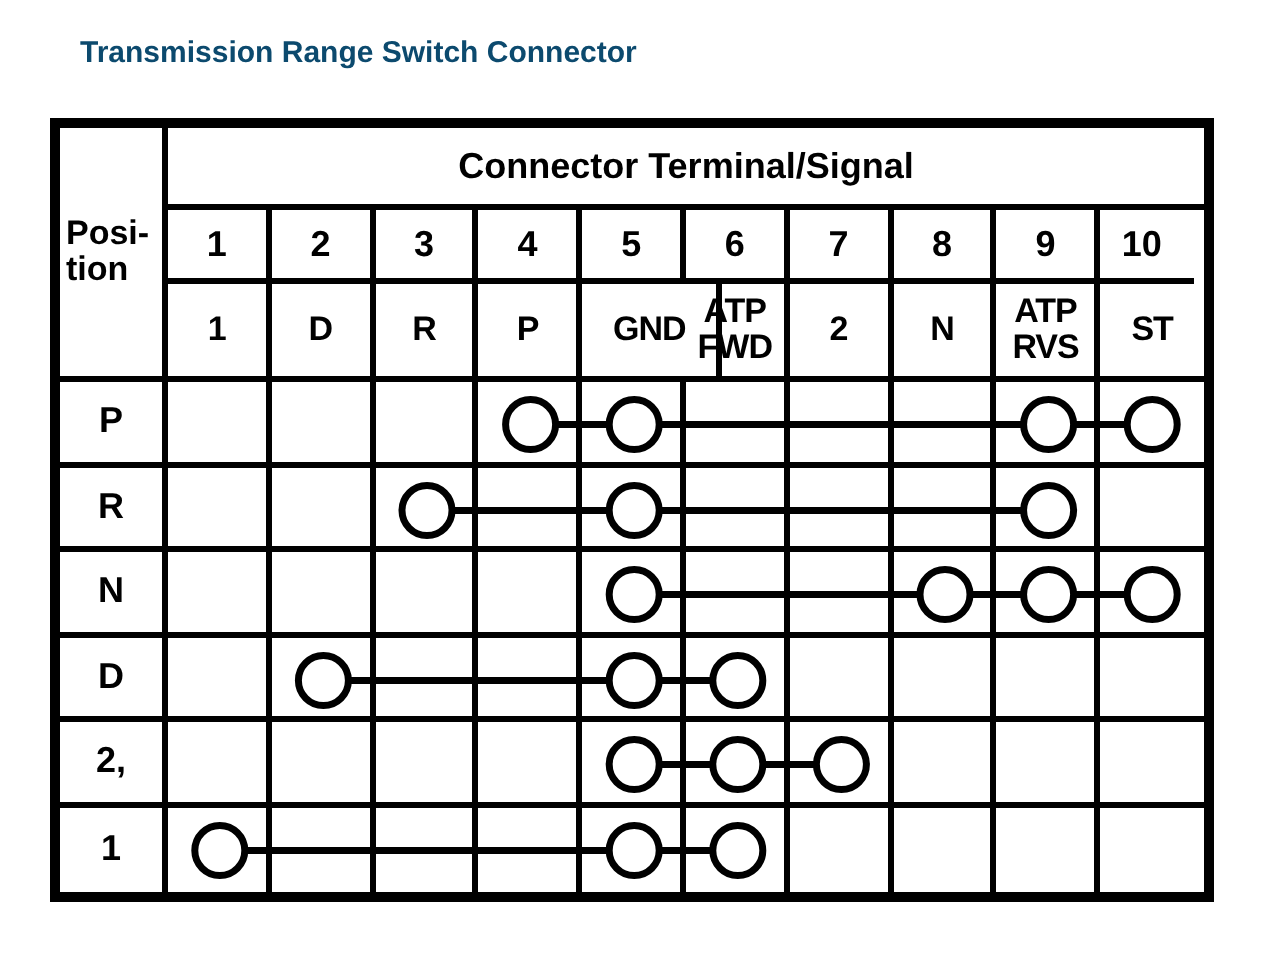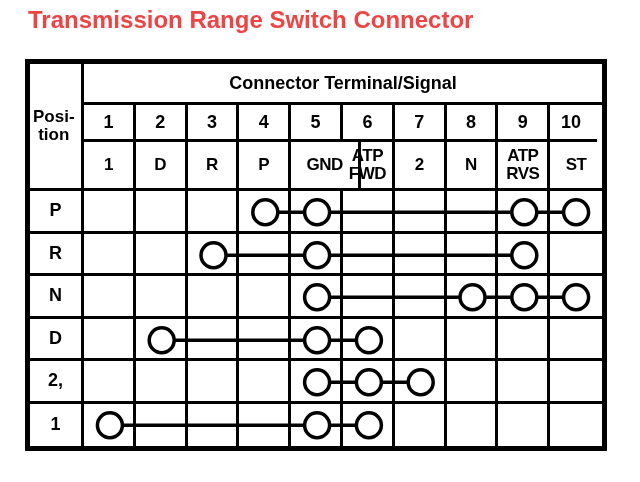--- a/index.html
+++ b/index.html
@@ -3,38 +3,38 @@
 <meta charset="utf-8">
 <style>
   html,body { margin:0; padding:0; }
   body {
     width:640px; height:482px; position:relative;
     background:#ffffff; color:#000;
     font-family:"Liberation Sans", sans-serif;
     overflow:hidden;
   }
   .page-title {
-    position:absolute; left:28px; top:6px; margin:0;
-    font-size:24px; font-weight:bold; letter-spacing:0px; color:#ef4444;
+    position:absolute; left:28px; top:6px; margin:12px;
+    font-size:15px; font-weight:bold; letter-spacing:0px; color:#0c4a6e;
   }
   .ttable {
     position:absolute; left:25px; top:59px;
     width:582px; height:392px;
     border:5px solid #000; box-sizing:border-box;
   }
   .cell {
     position:absolute; box-sizing:border-box;
     display:flex; align-items:center; justify-content:center;
     font-weight:bold; white-space:pre-line; text-align:center;
     line-height:1.05;
   }
   .b-r { border-right:3px solid #000; }
   .b-b { border-bottom:3px solid #000; }
   .pos-header {
-    justify-content:flex-start; padding-left:3px; text-align:center;
+    justify-content:flex-start; padding-left:3px; text-align:left;
     font-size:17px;
   }
   .main-header { font-size:18px;text-align:right; }
   .term-num { font-size:18px; }
   .signal { font-size:17px; letter-spacing:-0.5px; }
   .pos-label { font-size:18px; }
   .row-svg { position:absolute; }
 </style>
 </head>
 <body>

